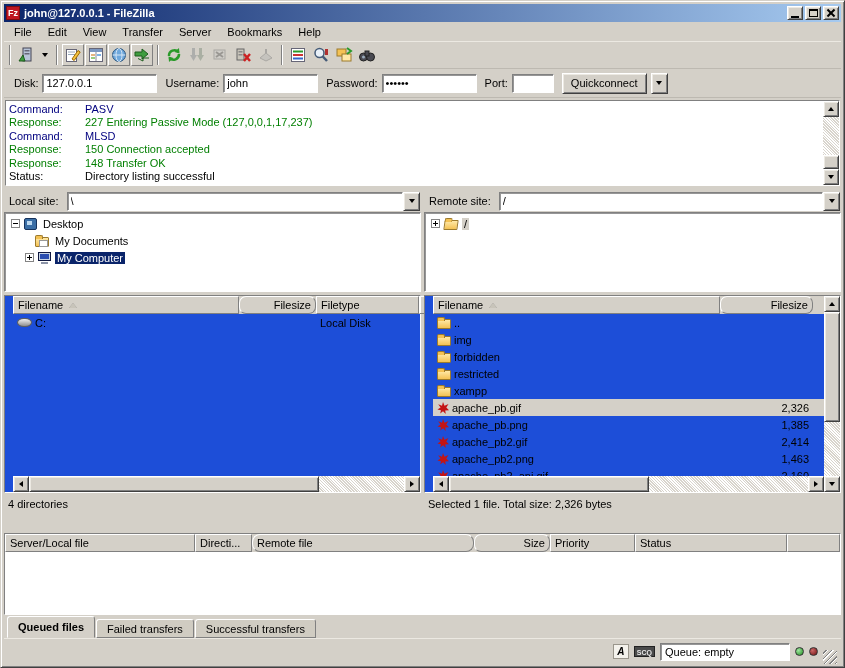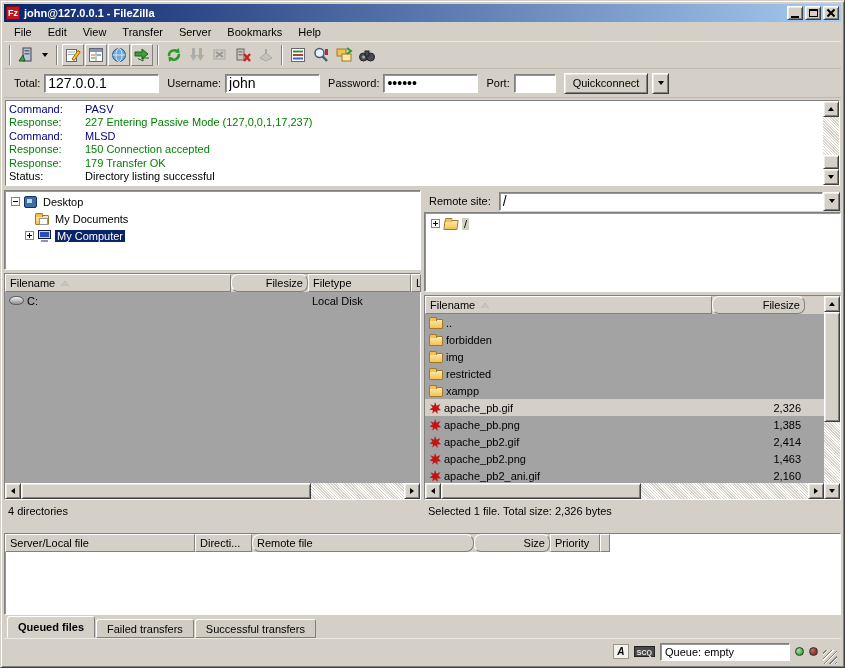--- a/index.html
+++ b/index.html
@@ -38,21 +38,21 @@
              border-bottom:1px solid #bdb9b1; }
   .tsep { width:2px; height:20px; margin:0 3px; border-left:1px solid #808080; border-right:1px solid #fff; }
   .tbtn { width:22px; height:22px; display:flex; align-items:center; justify-content:center; }
   .tbtn.framed { border:1px solid; border-color:#fff #808080 #808080 #fff; }
   .tbtn.narrow { width:14px; }
   .dim { opacity:.45; filter:grayscale(.8); }
 
   
   .quickbar { height:29px; flex:none; display:flex; align-items:center; gap:4px; padding-left:6px; border-bottom:1px solid #bdb9b1; }
   .qlabel { margin-left:4px; }
-  .qc-input { height:19px; font-family:"Liberation Sans",sans-serif; font-size:14px; padding:0 3px; outline:none; }
+  .qc-input { height:19px; font-family:"Liberation Sans",sans-serif; font-size:11px; padding:0 3px; outline:none; }
   .combo-btn { width:17px; height:19px; display:flex; align-items:center; justify-content:center; }
 
   
   .tri { width:0; height:0; }
   .t-up    { border-left:3px solid transparent; border-right:3px solid transparent; border-bottom:4px solid #000; }
   .t-down  { border-left:3px solid transparent; border-right:3px solid transparent; border-top:4px solid #000; }
   .t-left  { border-top:3px solid transparent; border-bottom:3px solid transparent; border-right:4px solid #000; }
   .t-right { border-top:3px solid transparent; border-bottom:3px solid transparent; border-left:4px solid #000; }
 
   
@@ -82,21 +82,21 @@
   .treebox { height:80px; flex:none; padding-top:2px; overflow:hidden; }
   .trow { height:17px; display:flex; align-items:center; gap:4px; padding-left:6px; }
   .tlabel { padding:0 2px; }
   .tlabel.sel { background:#0a246a; color:#fff; }
   .tlabel.graysel { background:#d4d0c8; }
   .exp { width:9px; height:9px; flex:none; background:#fff; border:1px solid #848484; position:relative; }
   .exp::before { content:""; position:absolute; left:1px; right:1px; top:3px; height:1px; background:#000; }
   .exp.plus::after { content:""; position:absolute; top:1px; bottom:1px; left:3px; width:1px; background:#000; }
 
   .listwrap { flex:1; margin-top:3px; display:flex; min-height:0; }
-  .listcol { flex:1; display:flex; flex-direction:column; min-width:0; background:#a3a3a3; }
+  .listcol { flex:1; display:flex; flex-direction:column; min-width:0; background:#1d4ed8;padding-left:8px; }
   .lheader { height:18px; flex:none; display:flex; background:#d4d0c8; }
   .hcell { border-top:1px solid #fff; border-left:1px solid #fff; border-right:1px solid #808080; border-bottom:1px solid #808080;
            display:flex; align-items:center; padding:0 4px; gap:6px; overflow:hidden; white-space:nowrap; }
   .hcell.right { justify-content:flex-end;border-radius:7px; }
   .sortglyph { width:0; height:0; border-left:4px solid transparent; border-right:4px solid transparent; border-bottom:5px solid #c8c4ba; filter:drop-shadow(0 0 0.5px #888); }
   .lrows { flex:1; overflow:hidden; }
   .lrow { height:17px; display:flex; align-items:center; white-space:nowrap; }
   .lrow.sel { background:#d4d0c8; }
   .cell { display:flex; align-items:center; gap:3px; padding:0 4px; overflow:hidden; }
   .cell.right { justify-content:flex-end; }
@@ -113,23 +113,23 @@
   .i-docs { position:relative; }
   .i-docs::after { content:""; position:absolute; top:2px; left:3px; width:7px; height:5px; background:#fff; border:1px solid #999; }
   .i-disk { width:15px; height:9px; flex:none; background:linear-gradient(#f0f0f0,#909090); border:1px solid #606060; border-radius:50% / 55%; }
   .i-desktop { width:13px; height:12px; flex:none; background:#3a6ea5; border:1px solid #16325c; border-radius:2px; position:relative; }
   .i-desktop::before { content:""; position:absolute; top:2px; left:2px; width:5px; height:4px; background:#bcd8ef; }
   .i-computer { width:13px; height:9px; flex:none; background:#2a4db0; border:1px solid #101840; box-shadow:0 0 0 1px #c7d3e4 inset; position:relative; margin-bottom:3px; }
   .i-computer::after { content:""; position:absolute; left:2px; bottom:-4px; width:7px; height:2px; background:#8d95a8; }
   .i-splat { flex:none; display:flex; }
 
   
-  .queuebox { flex:none; height:82px; margin-top:11px; display:flex; flex-direction:row; }
+  .queuebox { flex:none; height:82px; margin-top:18px; display:flex; flex-direction:column; }
   .qc-serverlocal { width:190px; flex:none; } .qc-dir { width:57px; flex:none; } .qc-remote { width:222px; flex:none;border-radius:8px; }
-  .qc-size { width:76px; flex:none; } .qc-prio { width:50px; flex:none; } .qc-status { width:152px; flex:none; } .qc-rest { flex:1; }
+  .qc-size { width:76px; flex:none; } .qc-prio { width:85px; flex:none; } .qc-status { width:152px; flex:none; } .qc-rest { flex:1; }
   .queue-body { flex:1; background:#fff; }
 
   
   .tabsrow { height:23px; flex:none; display:flex; align-items:flex-end; padding-left:3px; }
   .tab { height:19px; display:flex; align-items:center; padding:0 10px; margin-right:1px; background:#d0ccc2;
          border:1px solid; border-color:#fff #808080 #808080 #fff; border-radius:3px 3px 0 0; }
   .tab.active { height:22px; background:#d4d0c8; font-weight:bold; border-bottom-color:#d4d0c8; }
 
   
   .statusbar { height:26px; flex:none; display:flex; align-items:center; justify-content:flex-end; gap:5px; padding:0 4px; border-top:1px solid #ece9e2; }
@@ -286,21 +286,21 @@
       <svg width="18" height="18">
           <circle cx="5.5" cy="11" r="4" fill="#4a4a52" stroke="#222"></circle>
           <circle cx="12.5" cy="11" r="4" fill="#4a4a52" stroke="#222"></circle>
           <rect x="7" y="5" width="4" height="5" fill="#4a4a52" stroke="#222"></rect>
           <circle cx="5.5" cy="11" r="1.5" fill="#9ab"></circle>
         </svg>
     </div>
   </div>
 
   <div class="quickbar">
-    <span class="qlabel">Total:</span>
+    <span class="qlabel">Disk:</span>
     <input class="qc-input sunken" style="width: 115px;" value="127.0.0.1">
     <span class="qlabel">Username:</span>
     <input class="qc-input sunken" style="width: 95px;" value="john">
     <span class="qlabel">Password:</span>
     <input class="qc-input sunken" style="width: 95px;" value="••••••">
     <span class="qlabel">Port:</span>
     <input class="qc-input sunken" style="width: 42px;" value="">
     <button class="btn3d" style="height:21px;padding:0 8px;margin-left:4px;font-family:'Liberation Sans',sans-serif;font-size:11px">Quickconnect</button>
     <div class="combo-btn btn3d" style="height:21px">
         <div class="tri t-down"></div>
@@ -320,21 +320,21 @@
       <div class="log-line cmd">
           <span class="log-label">Command:</span>
           <span>MLSD</span>
         </div>
       <div class="log-line resp">
           <span class="log-label">Response:</span>
           <span>150 Connection accepted</span>
         </div>
       <div class="log-line resp">
           <span class="log-label">Response:</span>
-          <span>179 Transfer OK</span>
+          <span>148 Transfer OK</span>
         </div>
       <div class="log-line stat">
           <span class="log-label">Status:</span>
           <span>Directory listing successful</span>
         </div>
     </div>
     <div class="vscroll">
       <div class="sb-btn btn3d">
           <div class="tri t-up"></div>
         </div>
@@ -342,20 +342,29 @@
       <div class="sb-thumb-v btn3d" style="height:14px"></div>
       <div class="sb-btn btn3d">
           <div class="tri t-down"></div>
         </div>
     </div>
   </div>
 
   <div class="main">
 
     <div class="pane">
+      <div class="site-row">
+        <span class="site-label">Local site:</span>
+        <div class="combo">
+          <input class="qc-input sunken" value="\" style="">
+          <div class="combo-btn btn3d">
+              <div class="tri t-down"></div>
+            </div>
+        </div>
+      </div>
       <div class="treebox sunken">
         <div class="trow">
           <div class="exp"></div>
           <div class="i-desktop"></div>
           <span class="tlabel">Desktop</span>
         </div>
         <div class="trow" style="padding-left:30px">
           <div class="i-folder i-docs"></div>
           <span class="tlabel">My Documents</span>
         </div>
@@ -445,30 +454,30 @@
                   <div class="i-folder"></div>
                   <span>..</span>
                 </div>
               <div class="cell rc-size right">
                   <span></span>
                 </div>
             </div>
             <div class="lrow">
               <div class="cell rc-name">
                   <div class="i-folder"></div>
+                  <span>img</span>
+                </div>
+              <div class="cell rc-size right">
+                  <span></span>
+                </div>
+            </div>
+            <div class="lrow">
+              <div class="cell rc-name">
+                  <div class="i-folder"></div>
                   <span>forbidden</span>
-                </div>
-              <div class="cell rc-size right">
-                  <span></span>
-                </div>
-            </div>
-            <div class="lrow">
-              <div class="cell rc-name">
-                  <div class="i-folder"></div>
-                  <span>img</span>
                 </div>
               <div class="cell rc-size right">
                   <span></span>
                 </div>
             </div>
             <div class="lrow">
               <div class="cell rc-name">
                   <div class="i-folder"></div>
                   <span>restricted</span>
                 </div>
@@ -586,20 +595,23 @@
           <span>Directi...</span>
         </div>
       <div class="hcell qc-remote">
           <span>Remote file</span>
         </div>
       <div class="hcell qc-size right">
           <span>Size</span>
         </div>
       <div class="hcell qc-prio">
           <span>Priority</span>
+        </div>
+      <div class="hcell qc-status">
+          <span>Status</span>
         </div>
       <div class="hcell qc-rest"></div>
     </div>
     <div class="queue-body"></div>
   </div>
 
   <div class="tabsrow">
     <div class="tab active">Queued files</div>
     <div class="tab">Failed transfers</div>
     <div class="tab">Successful transfers</div>

